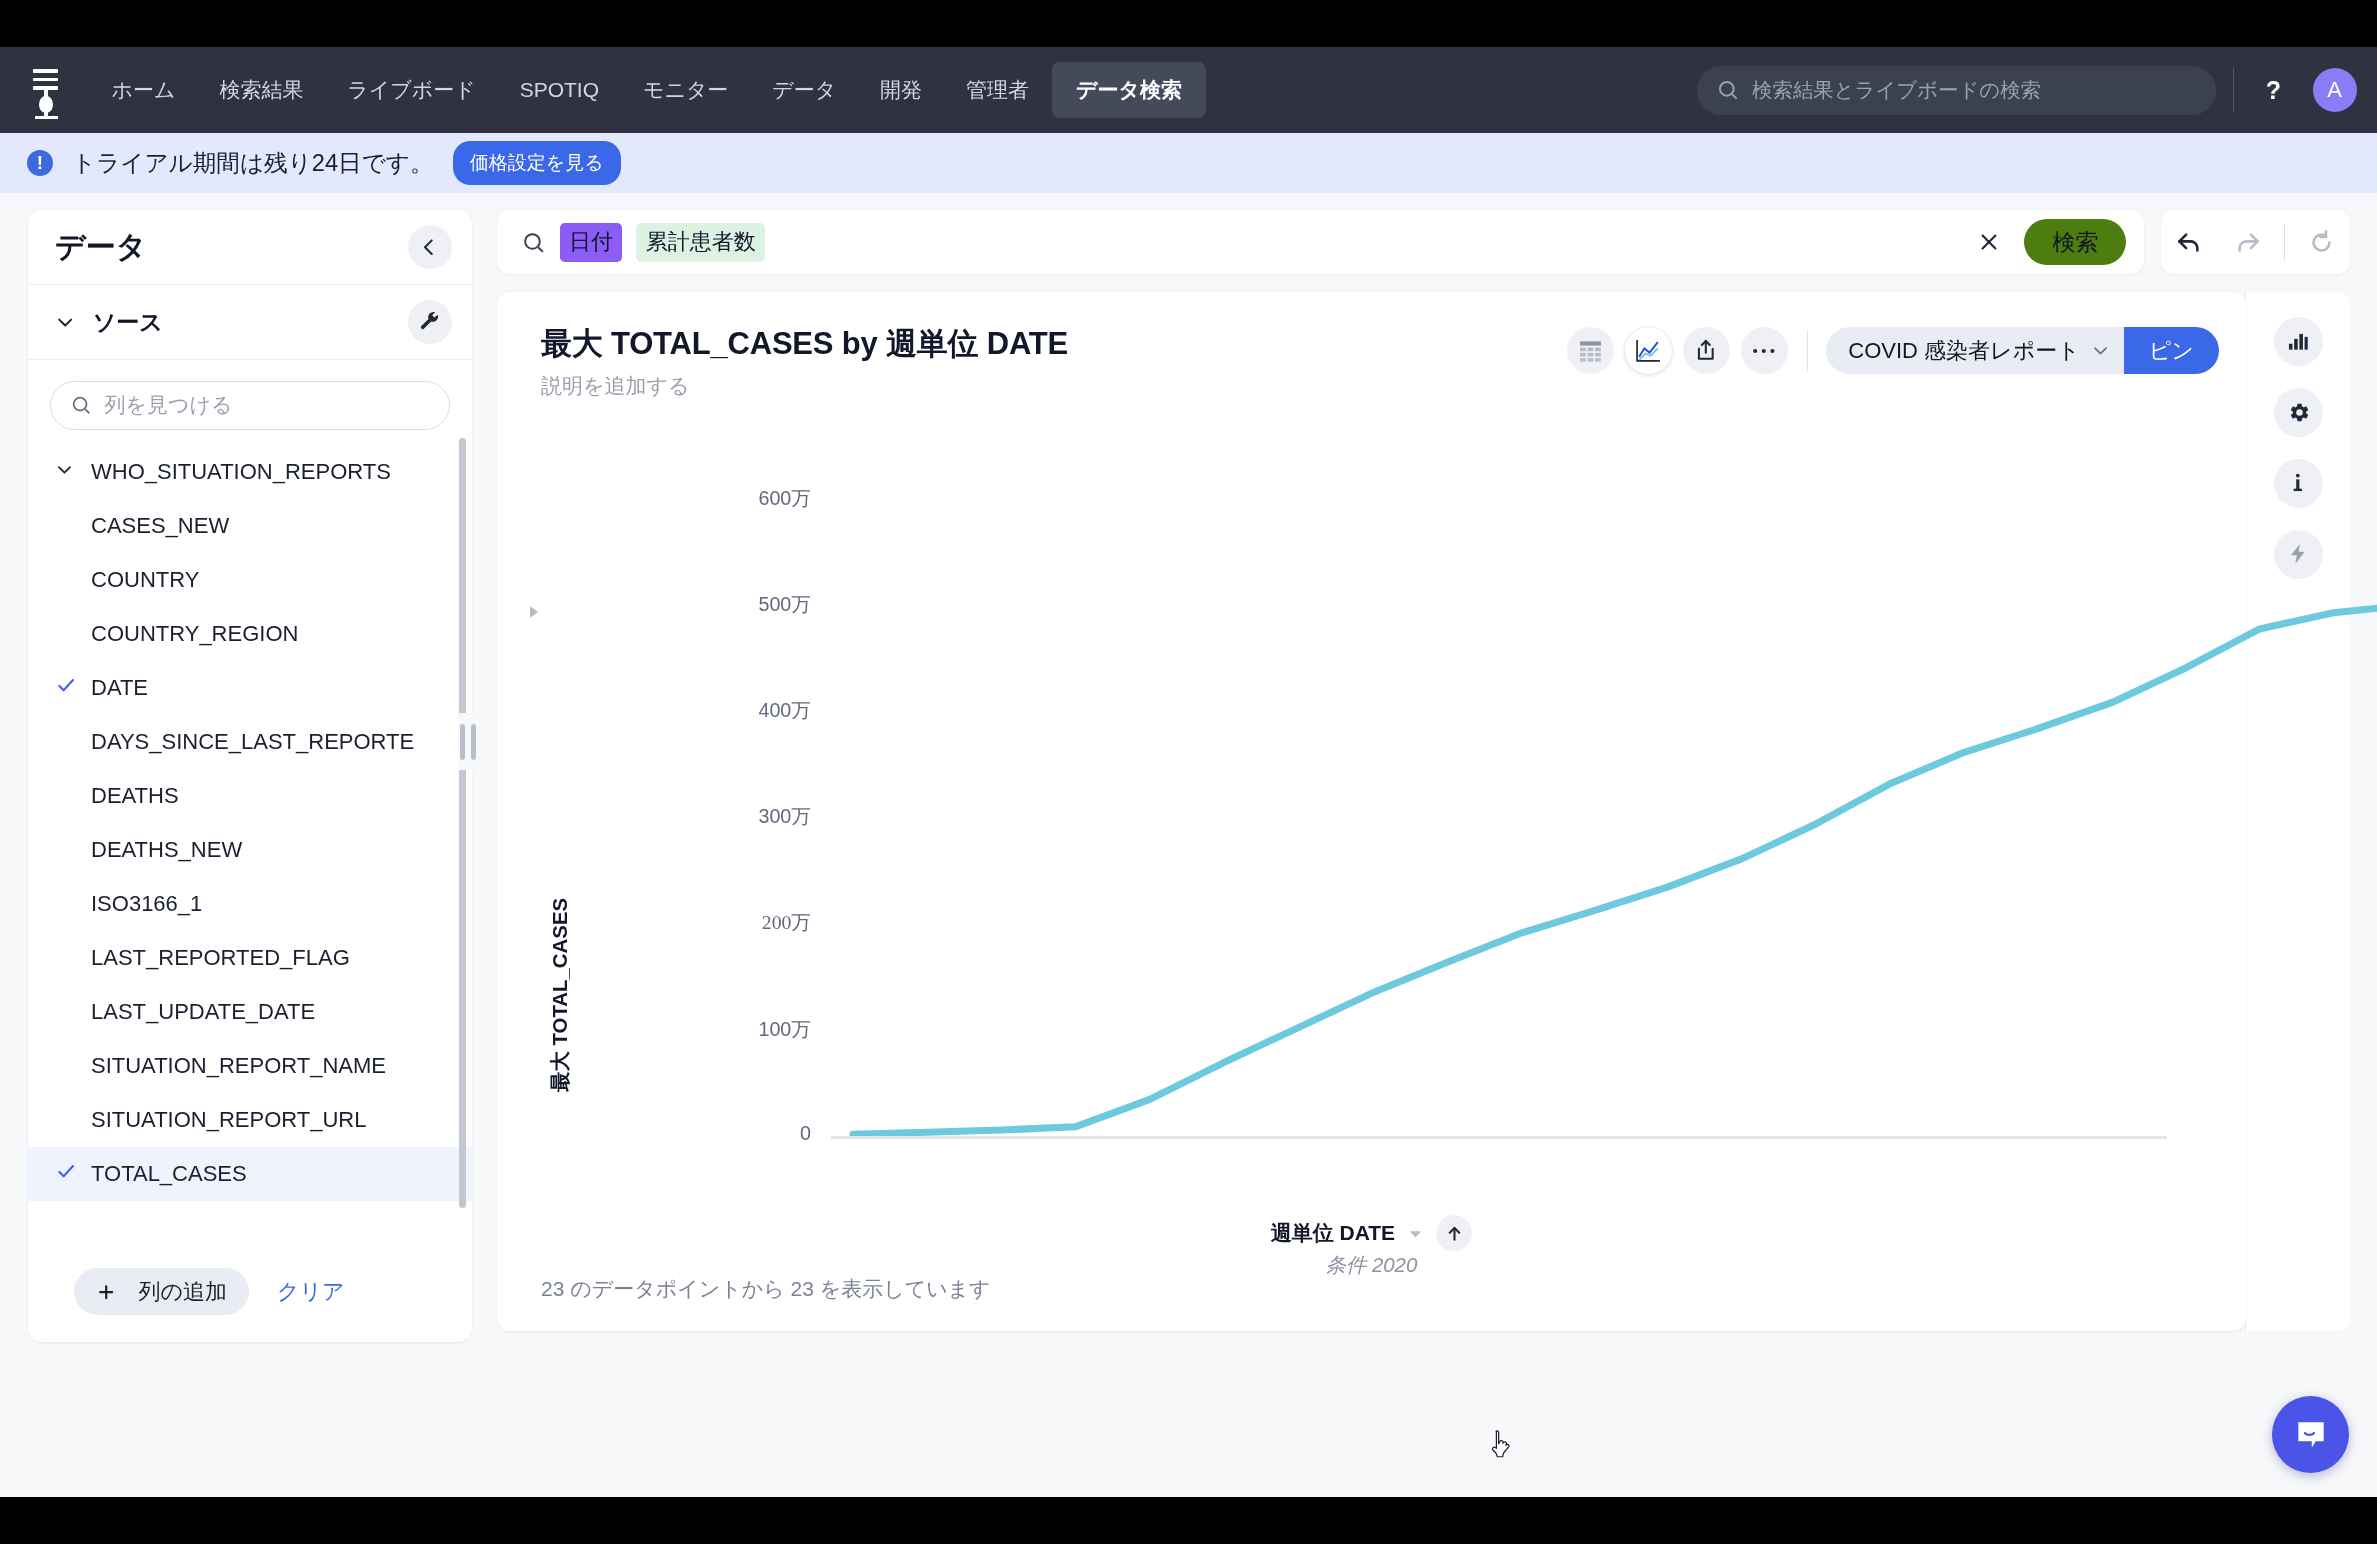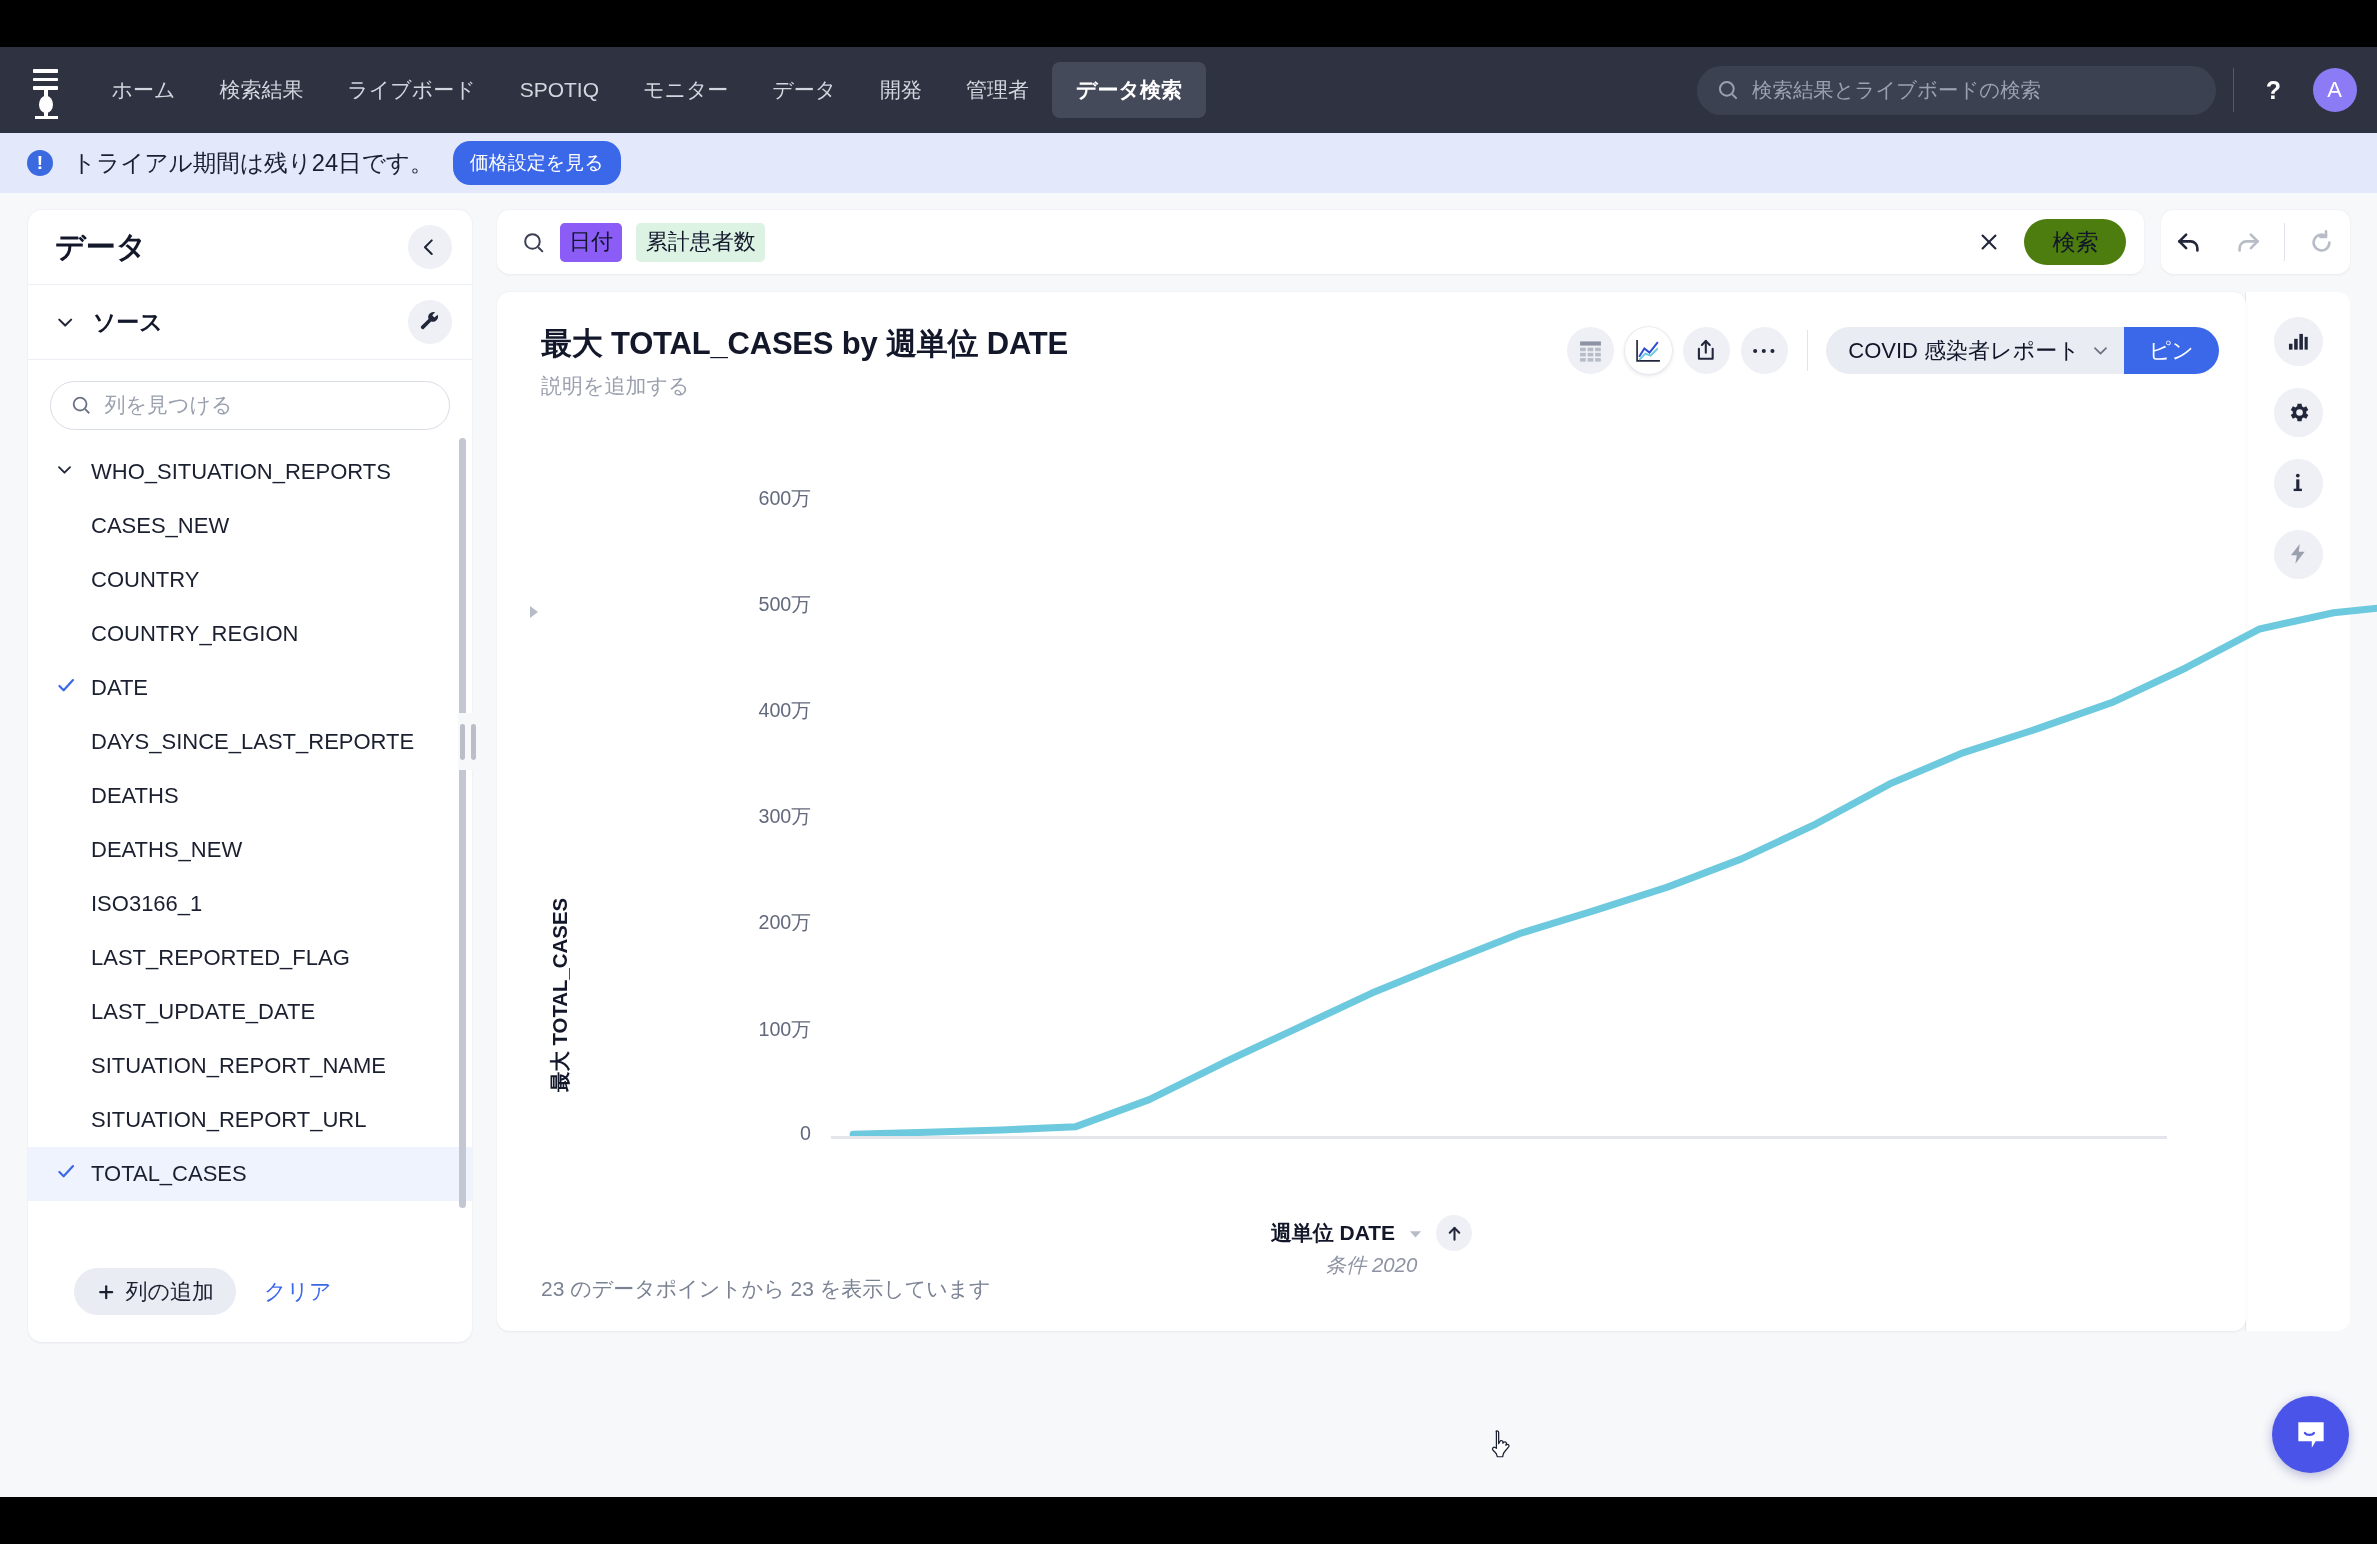--- a/index.html
+++ b/index.html
@@ -139,21 +139,21 @@
   .scrollbar {
     position:absolute; right:6.3px; top: 0; width:7px; height: 770px;
     background:#c3c7d2; border-radius:3.9px;
   }
   .dp-foot {
     height: 102px; display:flex; align-items:center; gap:28px;
     padding-left: 46px; border-top:0.8px solid transparent;
   }
   .addcol {
     background:#e9ecf2; border-radius:23.6px;
-    height:47px; display:flex;align-items:center; gap:9px;
+    height:47px; display:flex;align-items:center; gap:22px;
     padding: 0 22px; font-size:22px; color:#1b2030; cursor:pointer;
   }
   .clearlink { color:#3b68e8; font-size:22px; cursor:pointer; }
   .draghandle {
     position:absolute; right: -6.3px; top: 503px;
     width: 20.4px; height: 57px;
     display:flex; align-items:center; justify-content:center; gap:5.5px;
     background: #f7f8fa;
     cursor: col-resize;
   }
@@ -568,21 +568,21 @@
           <div class="plot">
 
             <div class="ycollapse"></div>
             <div class="ylabel">最大 TOTAL_CASES</div>
 
             <div class="yticks">
               <div class="ytick" style="top:85px;">600万</div>
               <div class="ytick" style="top:191px;">500万</div>
               <div class="ytick" style="top:297px;">400万</div>
               <div class="ytick" style="top:403px;">300万</div>
-              <div class="ytick" style="top:509px;">200万</div>
+              <div class="ytick" style="top:509px;font-family:Liberation Serif, serif;">200万</div>
               <div class="ytick" style="top:616px;">100万</div>
               <div class="ytick" style="top:722px;">0</div>
             </div>
 
             <svg id="curve" width="1698" height="786" viewBox="0 0 2160 1000" style="position:absolute; left:334px; top:3.1px;">
               <polyline id="curve-path" fill="none" stroke="#6dc9dd" stroke-width="9" stroke-linecap="round" stroke-linejoin="round" points="28.0,929.2 122.2,926.5 216.4,923.7 310.5,919.6 404.7,885.1 498.9,838.2 593.1,794.0 687.3,749.8 781.5,711.2 875.6,673.9 969.8,645.0 1064.0,614.6 1158.2,578.7 1252.4,534.6 1346.5,483.5 1440.7,443.5 1534.9,413.1 1629.1,380.0 1723.3,335.8 1817.5,286.2 1911.6,265.5 2005.8,255.8 2100.0,253.0"></polyline>
             </svg>
 
             <div class="axisline" style="left:334px; right:79px; top:736px;"></div>
 

